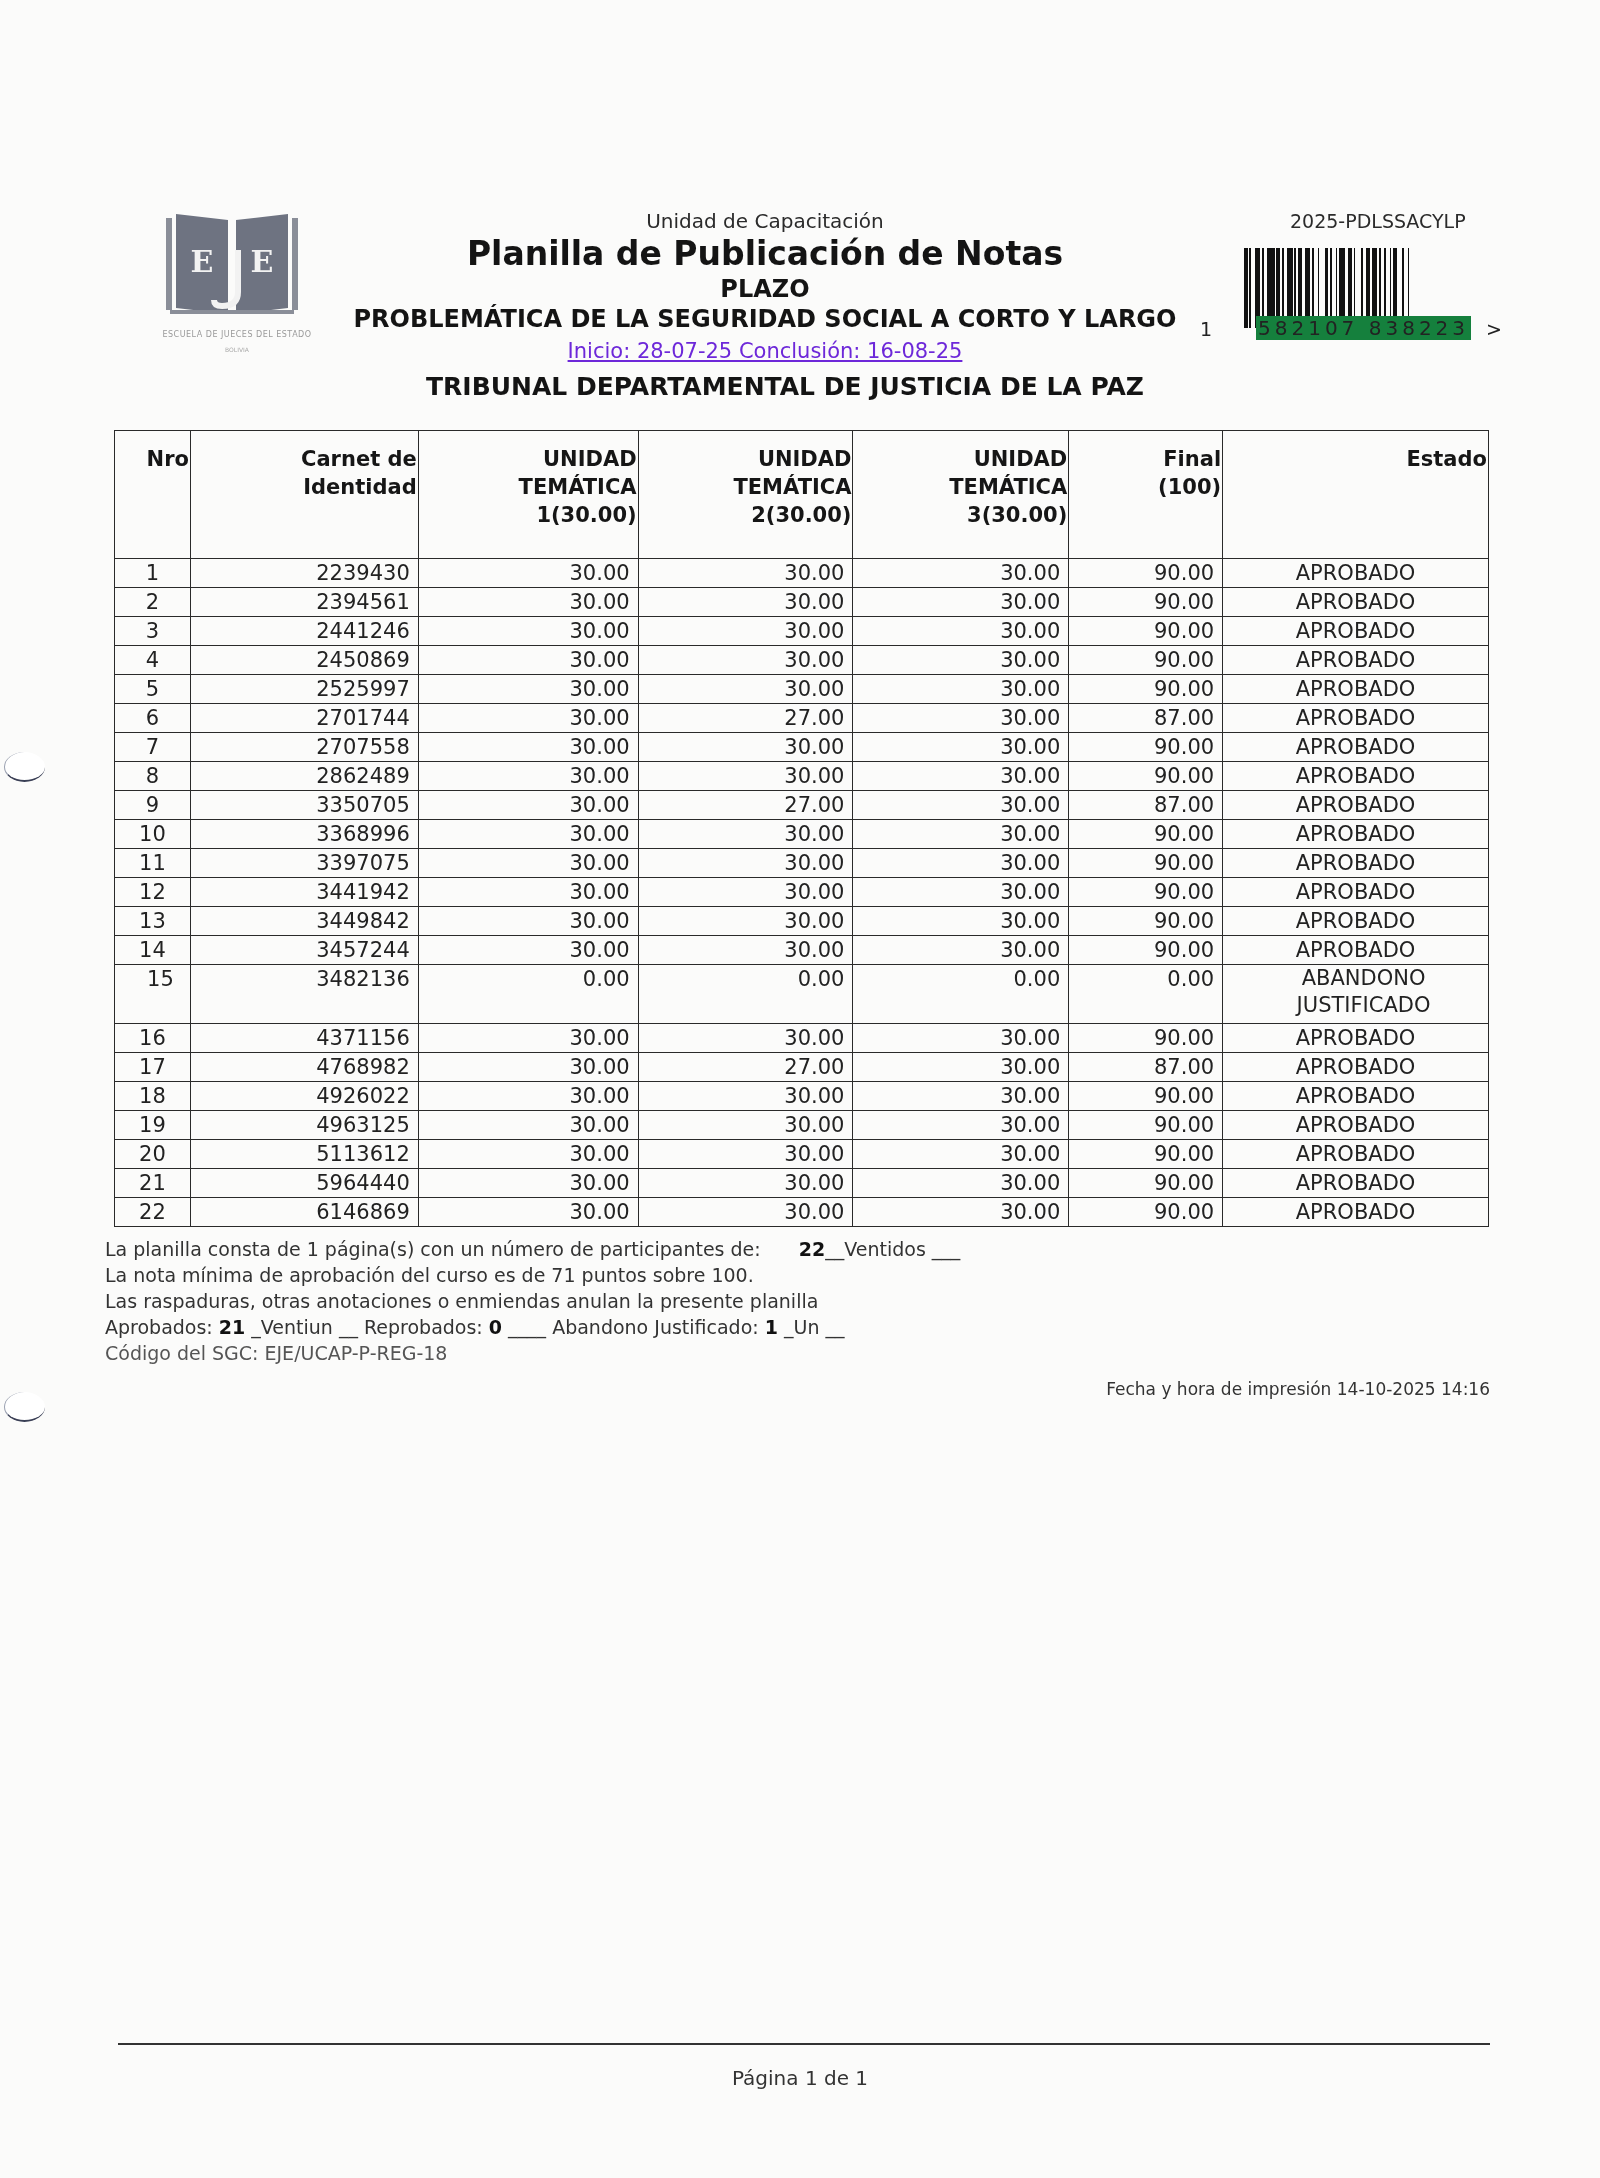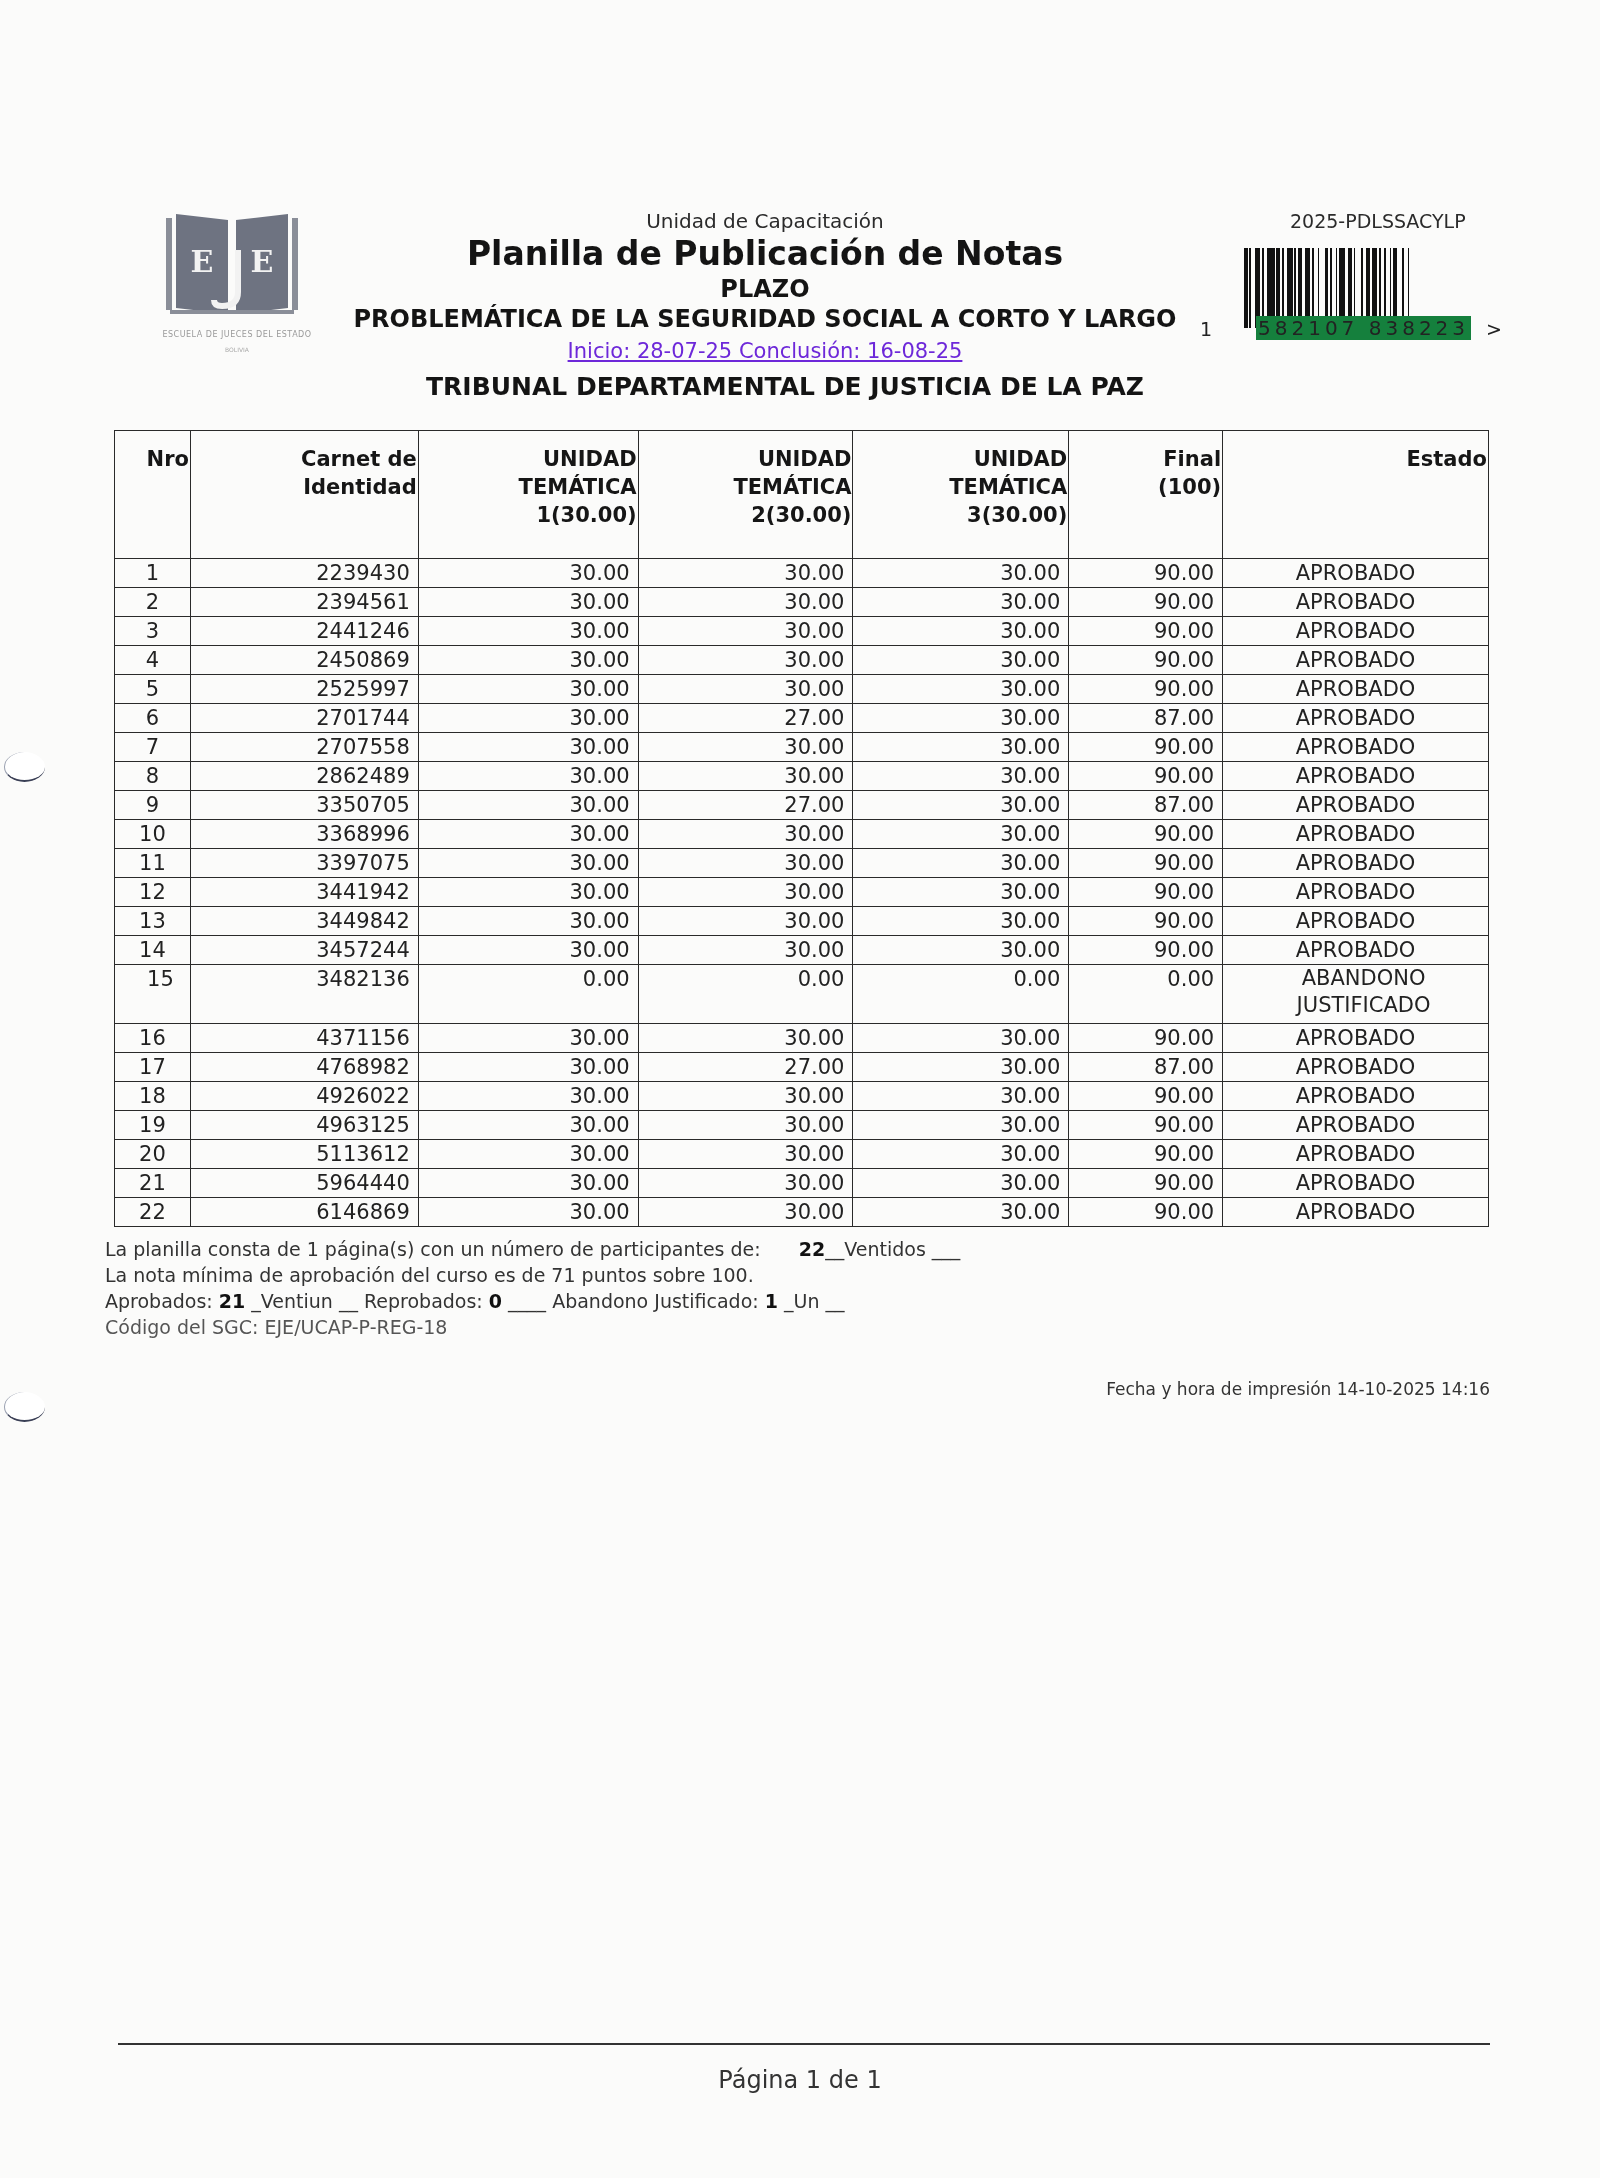--- a/index.html
+++ b/index.html
@@ -54,21 +54,21 @@
     tr.tall td { height: 58px; vertical-align: top; padding-left: 24px; }
     tr.tall td.status { line-height: 27px; }
 
     
     .notes { position: absolute; left: 105px; top: 1236px; width: 1380px; font-size: 19px; color: #333; line-height: 26px; }
     .notes .b { font-weight: bold; color: #111; }
     .notes .light { color: #555; }
     .print-date { position: absolute; right: 110px; top: 1342px; font-size: 17px; color: #333; margin-top: 37px; }
 
     .bottom-rule { position: absolute; left: 118px; top: 2043px; width: 1372px; height: 2px; background: #333; }
-    .page-num { position: absolute; left: 0; top: 2066px; width: 1600px; text-align: center; font-size: 24px; color: #333; }
+    .page-num { position: absolute; left: 0; top: 2066px; width: 1600px; text-align: center; font-size: 20px; color: #333; }
   </style>
 </head>
 <body>
 
 <div class="page">
 
   <div class="hole" style="left:4px; top:752px;"></div>
   <div class="hole" style="left:4px; top:1392px;"></div>
 
   <div class="logo">
@@ -456,20 +456,21 @@
       </tbody>
   </table>
 
   <div class="notes">
     <div>
       <span>La planilla consta de 1 página(s) con un número de participantes de:</span>
       <span style="display:inline-block; width:26px;"></span>
       <span class="b">22</span><span>__Ventidos ___</span>
     </div>
     <div>La nota mínima de aprobación del curso es de 71 puntos sobre 100.</div>
+    <div>Las raspaduras, otras anotaciones o enmiendas anulan la presente planilla</div>
     <div>
       <span>Aprobados:</span>
       <span class="b">21</span><span> _Ventiun __ </span><span>Reprobados:</span>
       <span class="b">0</span><span> ____ </span><span>Abandono Justificado:</span>
       <span class="b">1</span><span> _Un __</span>
     </div>
     <div class="light">Código del SGC: EJE/UCAP-P-REG-18</div>
   </div>
   <div class="print-date">Fecha y hora de impresión 14-10-2025 14:16</div>
 

